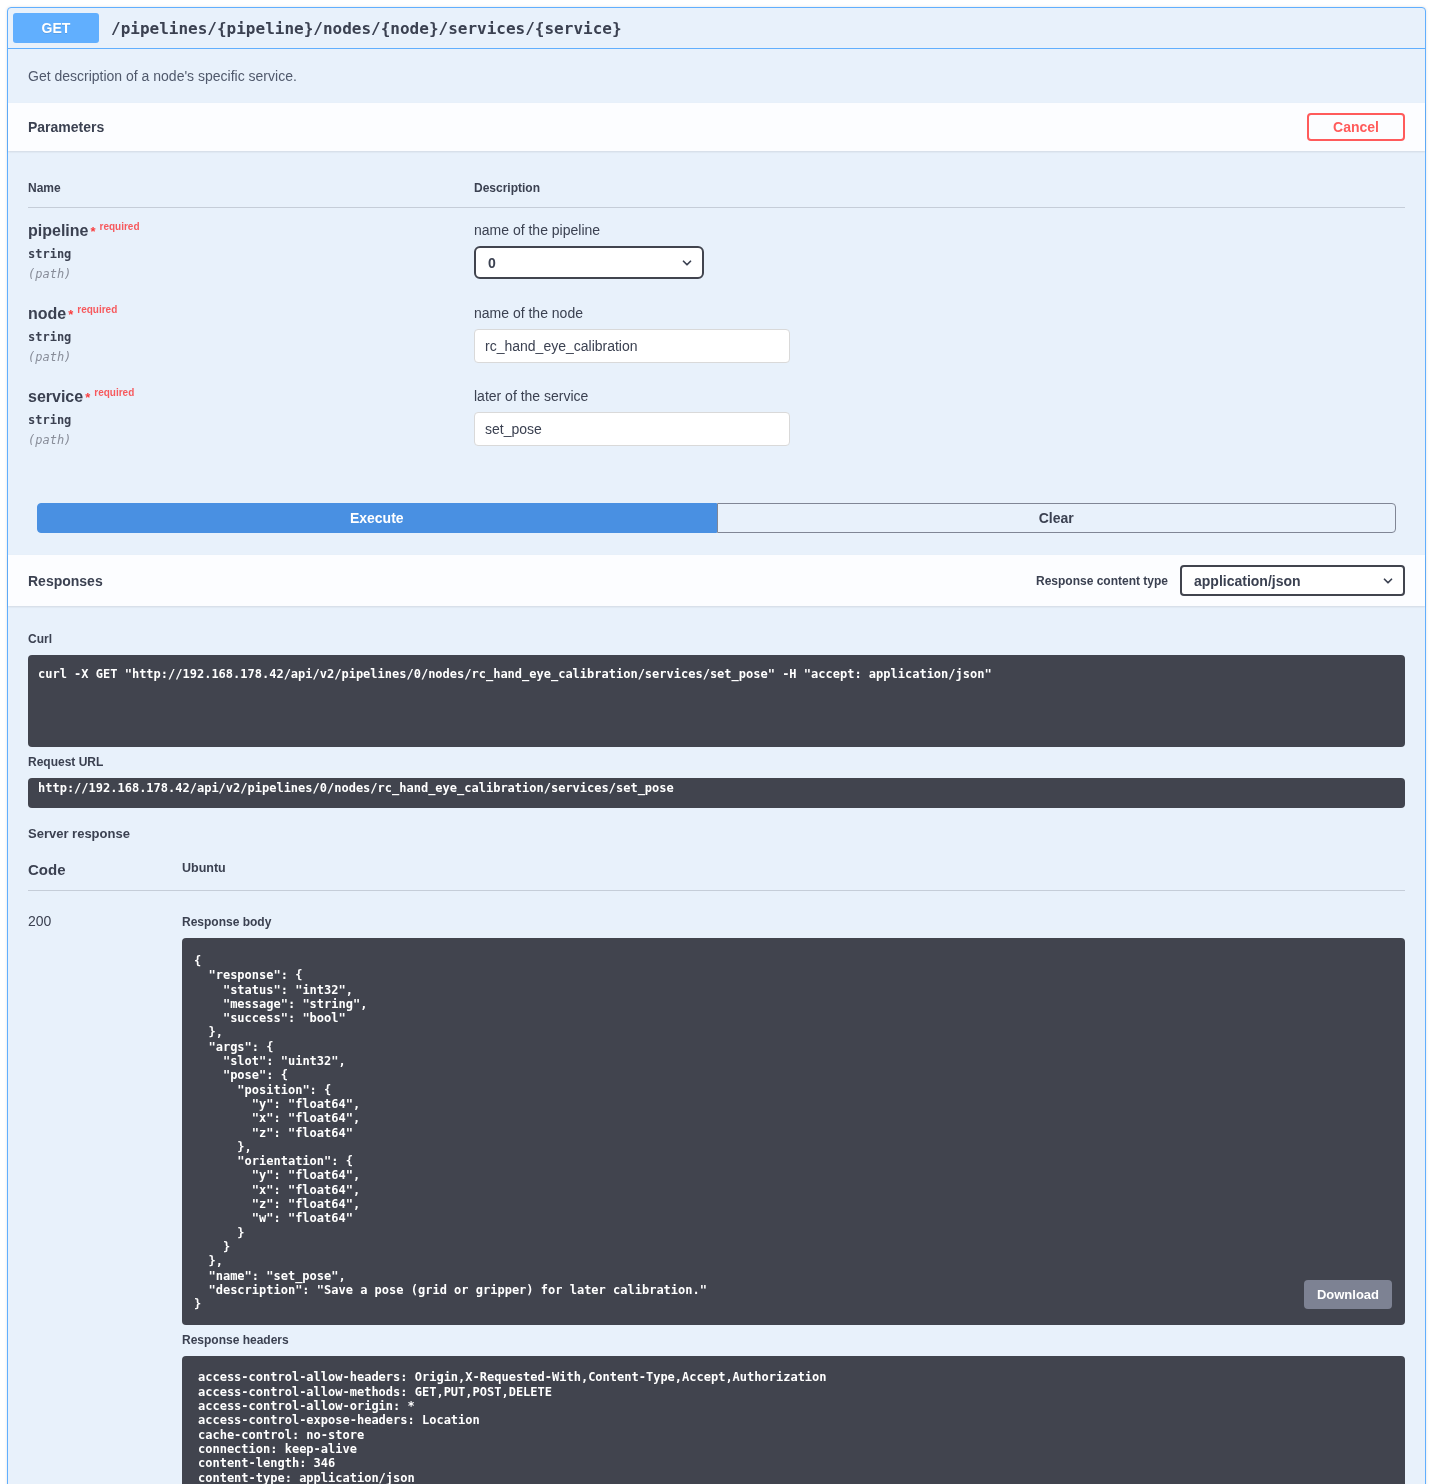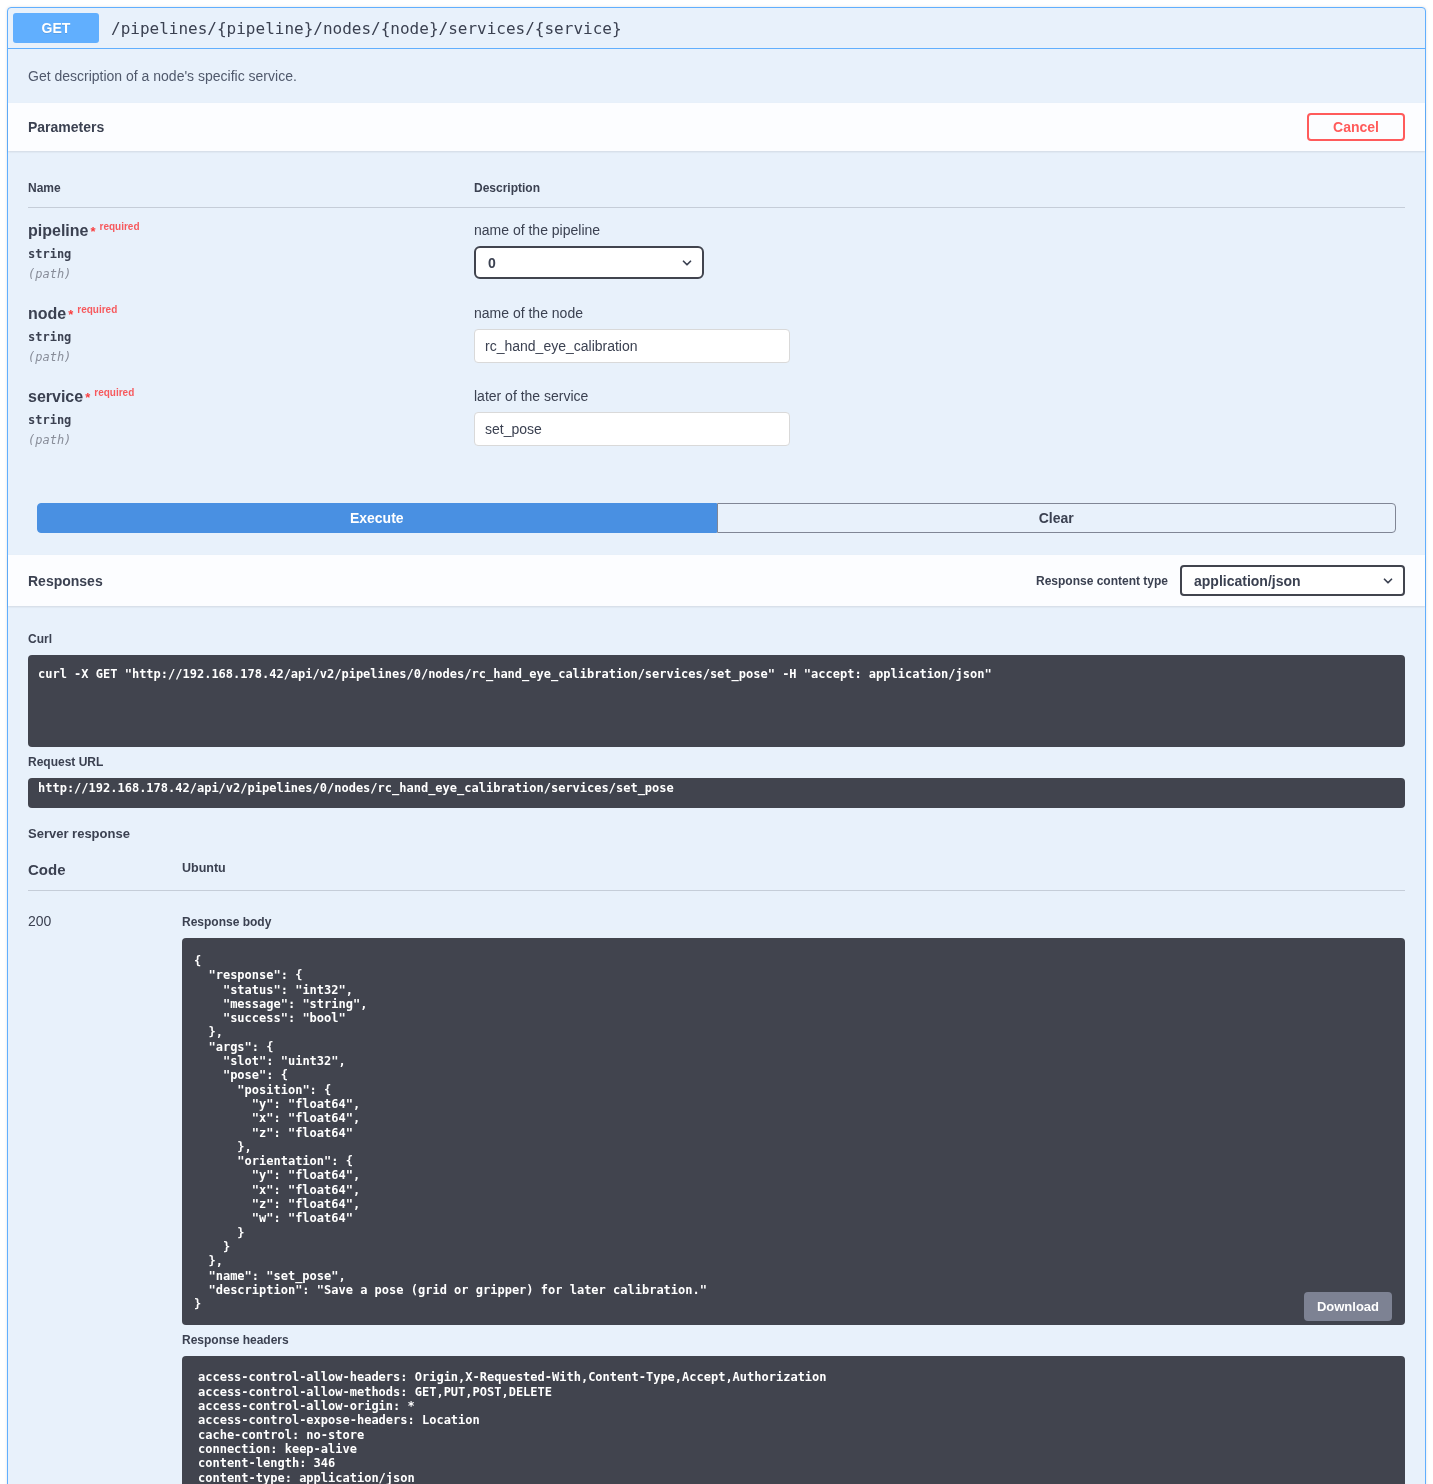--- a/index.html
+++ b/index.html
@@ -16,21 +16,21 @@
   .opblock-summary {
     display: flex; align-items: center; padding: 5px;
     border-bottom: 1px solid #61affe; cursor: pointer;
   }
   .method-badge {
     background: #61affe; color: #fff; font-weight: bold; font-size: 14px;
     padding: 7px 0; width: 86px; text-align: center; border-radius: 3px;
     text-shadow: 0 1px 0 rgba(0,0,0,.1); flex: none;
   }
   .endpoint-path {
-    font-family: "DejaVu Sans Mono", monospace; font-weight: normal;
+    font-family: "DejaVu Sans Mono", monospace; font-weight: bold;
     font-size: 16px; color: #3b4151; padding: 0 10px 0 12px; word-break: break-all;
   }
 
   
   .op-description { padding: 19px 20px; font-size: 14px; color: #50596c; }
 
   
   .section-header {
     background: rgba(255,255,255,.85); padding: 10px 20px; min-height: 48px;
     display: flex; justify-content: space-between; align-items: center;
@@ -108,21 +108,21 @@
     margin-top: 14px; padding: 6px 0 12px; border-bottom: 1px solid rgba(59,65,81,.2);
   }
   .resp-head .code-h { font-size: 15px; font-weight: 700; color: #3b4151; }
   .resp-head .details-h { font-size: 12.5px; font-weight: 700; color: #3b4151; }
   .resp-row { display: grid; grid-template-columns: 154px 1fr; padding-top: 16px; }
   .status-code { font-size: 14px; color: #3b4151; padding-top: 6px; }
 
   .body-wrap { position: relative; }
   .json-block { padding: 16px 10px 14px 12px; }
   .btn-download {
-    position: absolute; right: 13px; bottom: 4px;
+    position: absolute; right: 13px; bottom: 16px;
     background: #7d8293; border: none; color: #fff; font-weight: bold; font-size: 13px;
     padding: 7px 13px; border-radius: 4px; cursor: pointer;
     font-family: "Liberation Sans", sans-serif;
     text-align: center;
   }
   .headers-block { padding: 14px 10px 16px 16px; margin-bottom: 4px; }
 </style>
 </head>
 <body>
 

